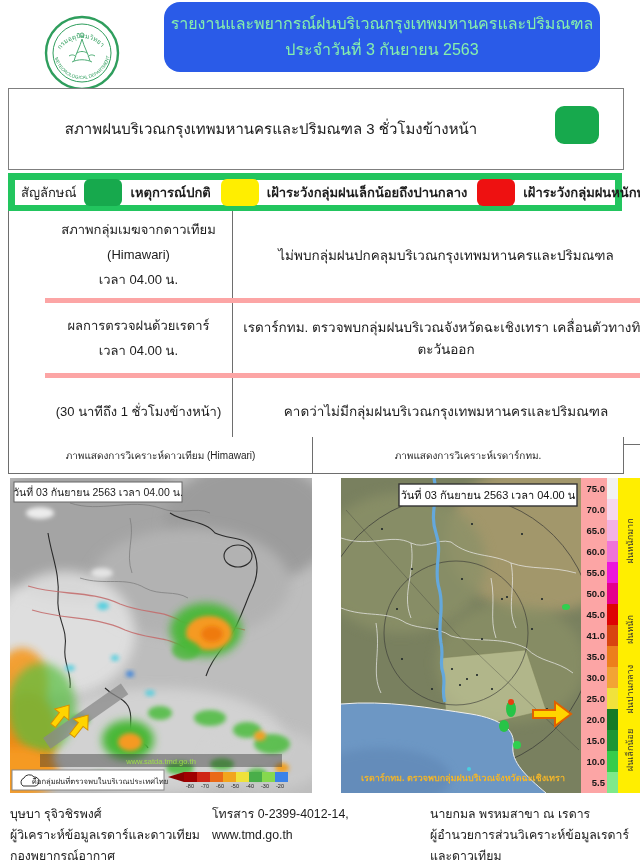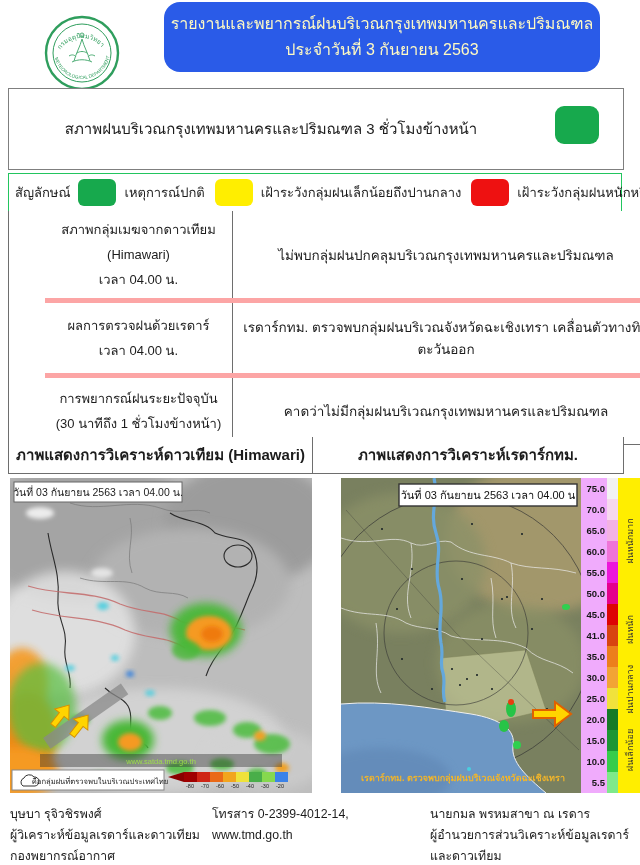--- a/index.html
+++ b/index.html
@@ -2,61 +2,61 @@
 <html><head>
 <meta charset="utf-8">
 <style>
   html,body{margin:0;padding:0;background:#ffffff;}
   .page{position:relative;width:640px;height:865px;background:#ffffff;overflow:hidden;
         font-family:"Liberation Sans","DejaVu Sans",sans-serif;color:#1c1c1c;}
 
   
   .logo{position:absolute;left:44px;top:15px;width:76px;height:76px;}
   .title-box{position:absolute;left:164px;top:2px;width:436px;height:70px;background:#2a5be8;
-             border-radius:16px;color:#fef9c3;display:flex;flex-direction:column;justify-content:center;
+             border-radius:16px;color:#86efac;display:flex;flex-direction:column;justify-content:center;
              align-items:center;gap:4px;font-size:16px;}
   .title-box .t1,.title-box .t2{line-height:22px;}
 
   
   .status-box{position:absolute;left:8px;top:88px;width:614px;height:80px;border:1px solid #7f7f7f;
               background:#fff;}
   .status-text{position:absolute;left:0;right:90px;top:0;bottom:0;display:flex;align-items:center;
                justify-content:center;font-size:15px;}
   .status-chip{position:absolute;right:24px;top:17px;width:44px;height:38px;border-radius:9px;}
 
   
-  .legend-row{position:absolute;left:8px;top:173px;width:614px;height:39px;border:1px solid #22c55e;
+  .legend-row{position:absolute;left:8px;top:173px;width:614px;height:39px;border:7px solid #22c55e;
               background:#fff;display:flex;align-items:center;font-size:13px;padding:0 6px;box-sizing:border-box;}
   .legend-label{margin-right:8px;white-space:nowrap;}
-  .legend-item{display:flex;align-items:center;margin-right:10px;white-space:nowrap;}
+  .legend-item{display:flex;align-items:center;margin-right:10px;white-space:nowrap;font-weight:bold;}
   .swatch{width:38px;height:27px;border-radius:6px;margin-right:8px;flex:0 0 auto;}
 
   
   .info-table{position:absolute;left:8px;top:211px;width:614px;border:1px solid #6e6e6e;border-top:none;
               background:#fff;padding-left:36px;}
   .trow{display:flex;border-top:5px solid #fca5a5;}
   .trow:first-child{border-top:none;}
   .tlabel{width:188px;border-right:1px solid #6e6e6e;display:flex;flex-direction:column;justify-content:center;
           align-items:center;text-align:center;font-size:13px;line-height:25px;padding:6px 4px;box-sizing:border-box;}
   .tvalue{flex:1;display:flex;align-items:center;justify-content:center;text-align:center;font-size:13.5px;
           padding:4px 10px;box-sizing:border-box;}
   .r1{min-height:85px;} .r2{min-height:70px;} .r3{min-height:66px;}
 
   
   .caption-row{position:absolute;left:8px;top:437px;width:614px;height:36px;border:1px solid #6e6e6e;
                border-top:none;display:flex;background:#fff;}
-  .cap-cell{display:flex;align-items:center;justify-content:center;font-size:15px;font-weight:bold;}
+  .cap-cell{display:flex;align-items:center;justify-content:center;font-size:10px;}
   .cap-left{width:303px;border-right:1px solid #6e6e6e;}
   .cap-right{flex:1;}
 
   
   .sat-panel{position:absolute;left:10px;top:478px;width:302px;height:315px;}
   .radar-panel{position:absolute;left:325px;top:478px;width:305px;height:315px;background:#fff;margin-left:16px;}
   .radar-map{position:absolute;left:0;top:0;width:240px;height:315px;}
-  .r-scale-nums{position:absolute;left:240px;top:0;width:26px;height:315px;background:#f0abfc;
+  .r-scale-nums{position:absolute;left:240px;top:0;width:26px;height:315px;background:#fca5a5;
                 display:flex;flex-direction:column;}
   .r-scale-nums span{flex:1;display:flex;align-items:center;justify-content:flex-end;padding-right:2px;
                      font-size:9.5px;font-weight:bold;color:#161616;}
   .r-scale-bar{position:absolute;left:266px;top:0;width:11px;height:315px;display:flex;flex-direction:column;}
   .r-scale-bar div{flex:1;}
   .r-scale-band{position:absolute;left:277px;top:0;width:24px;height:315px;background:#ffee00;}
   .vlabel{position:absolute;left:0;width:24px;writing-mode:vertical-rl;transform:rotate(180deg);
           font-size:9px;color:#333;display:flex;align-items:center;justify-content:center;white-space:nowrap;}
 
   
@@ -127,21 +127,20 @@
     </div>
     <div class="trow r2">
       <div class="tlabel">
         <span>ผลการตรวจฝนด้วยเรดาร์</span>
         <span>เวลา 04.00 น.</span>
       </div>
       <div class="tvalue">เรดาร์กทม. ตรวจพบกลุ่มฝนบริเวณจังหวัดฉะเชิงเทรา เคลื่อนตัวทางทิศตะวันออก</div>
     </div>
     <div class="trow r3">
       <div class="tlabel">
-        <span>การพยากรณ์ฝนระยะปัจจุบัน</span>
         <span>(30 นาทีถึง 1 ชั่วโมงข้างหน้า)</span>
       </div>
       <div class="tvalue">คาดว่าไม่มีกลุ่มฝนบริเวณกรุงเทพมหานครและปริมณฑล</div>
     </div>
   </div>
 
   <div class="caption-row">
     <div class="cap-cell cap-left">ภาพแสดงการวิเคราะห์ดาวเทียม (Himawari)</div>
     <div class="cap-cell cap-right">ภาพแสดงการวิเคราะห์เรดาร์กทม.</div>
   </div>

